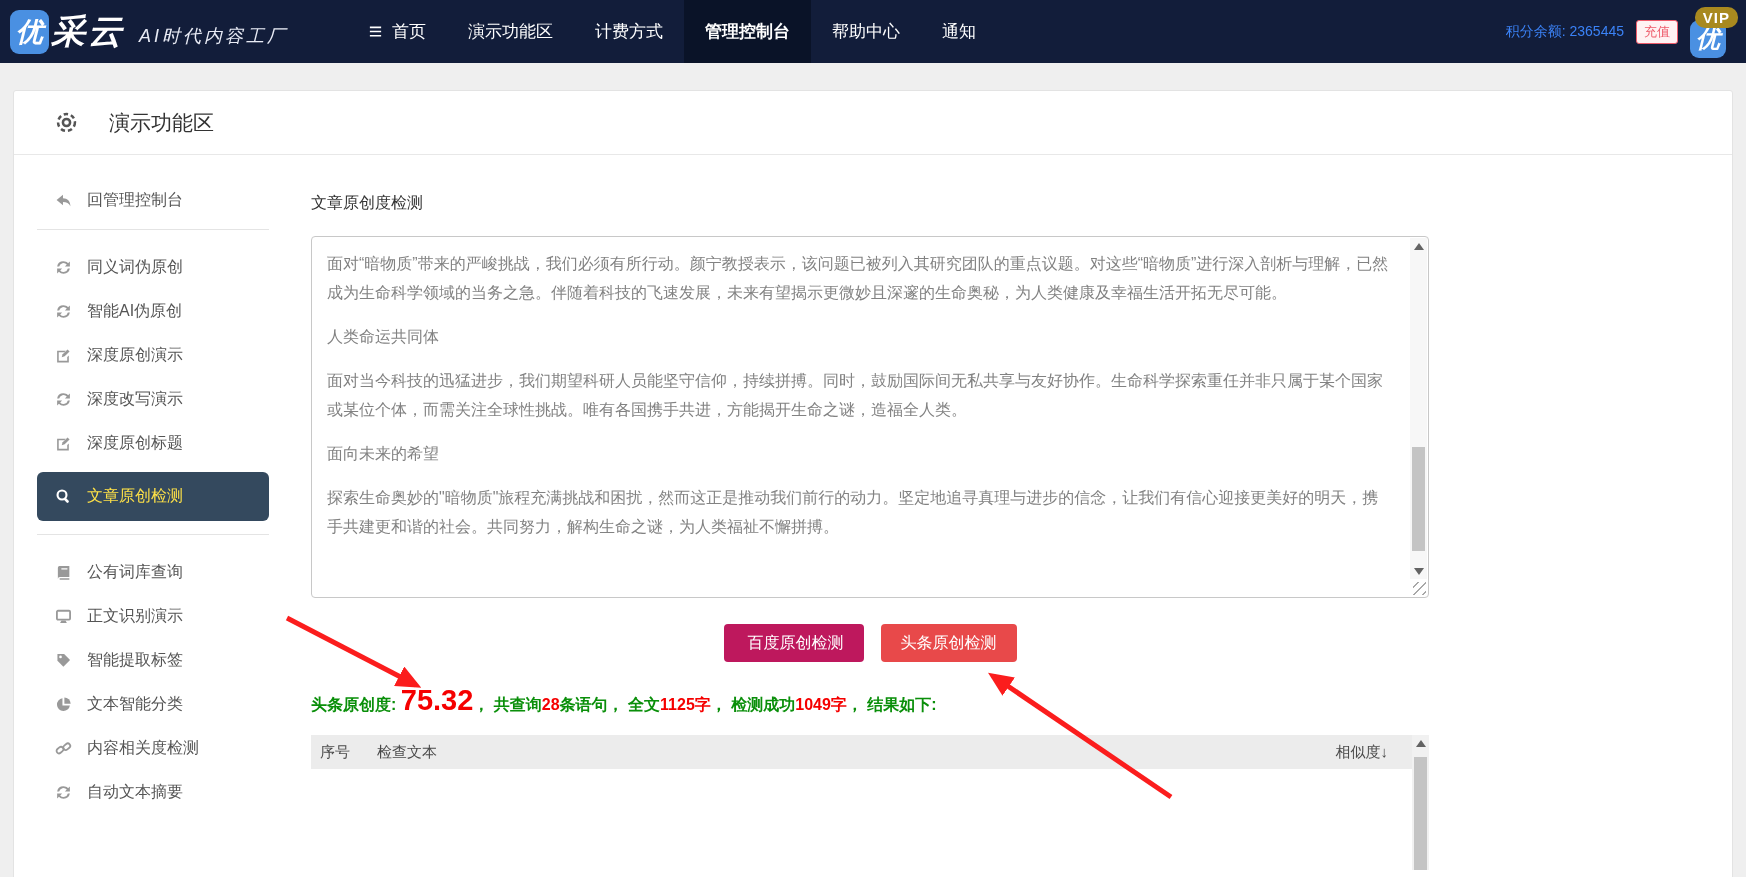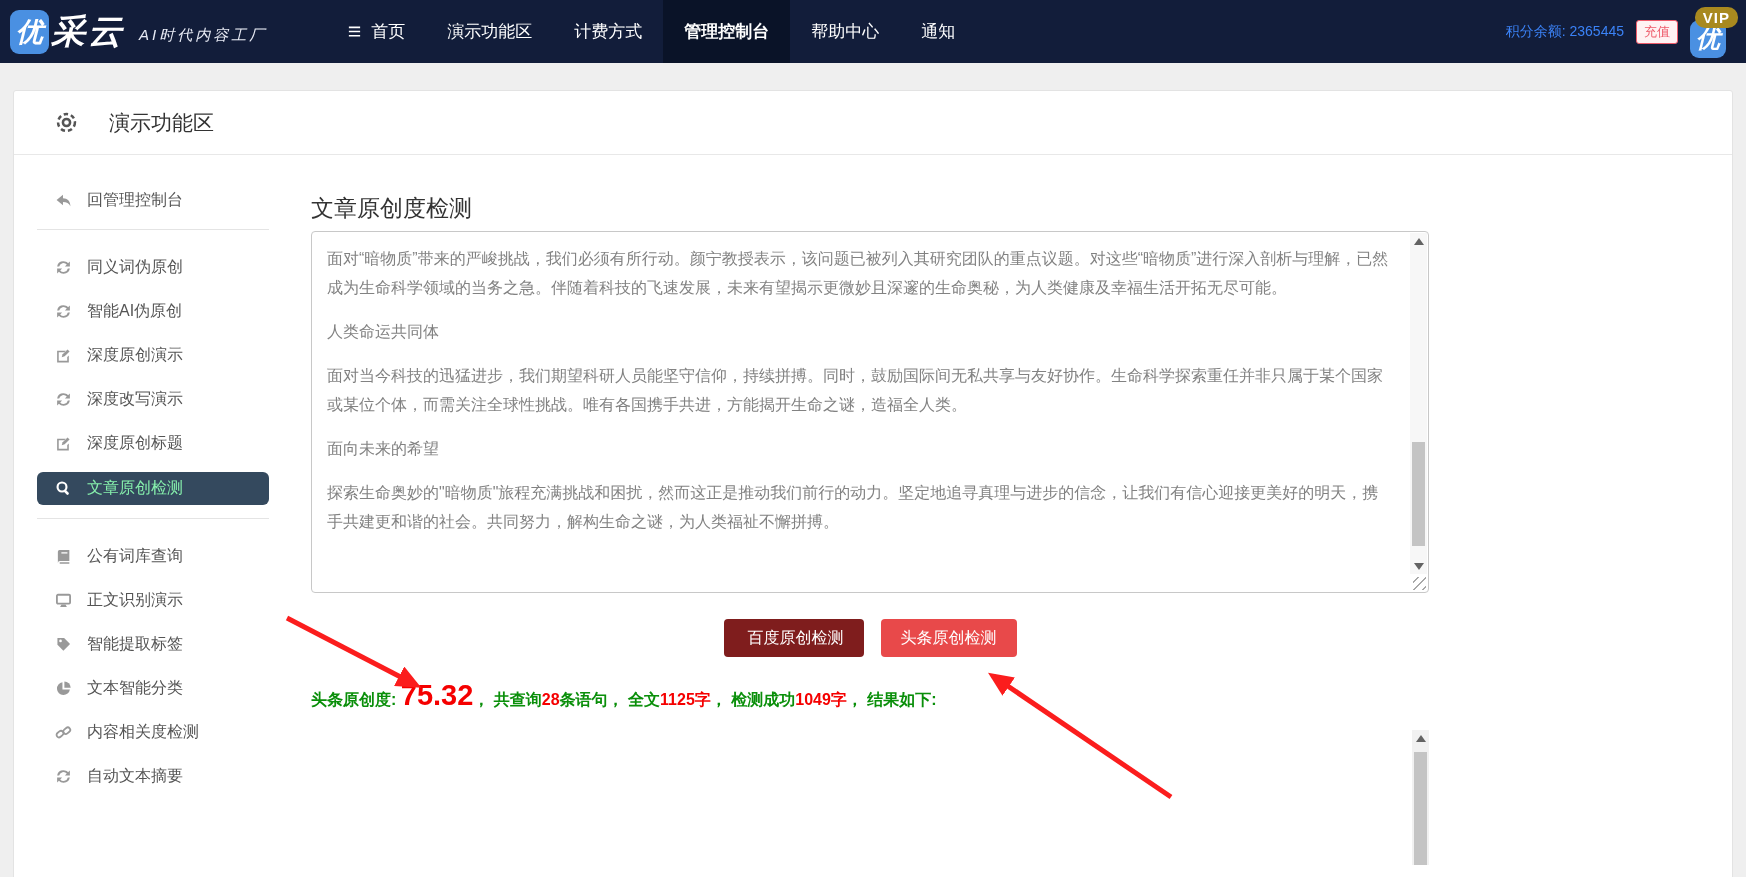--- a/index.html
+++ b/index.html
@@ -7,21 +7,21 @@
               font-family:"Liberation Sans","DejaVu Sans",sans-serif; }
 
   
   .navbar { height:63px; background:#121d3a; display:flex; align-items:center; color:#fff; }
   .brand { display:flex; align-items:center; padding-left:10px; }
   .brand-avatar { width:39px; height:44px; background:#4a90e2; border-radius:9px; color:#fff;
                   font-family:"DejaVu Serif",serif; font-style:italic; font-weight:bold;
                   font-size:27px; display:flex; align-items:center; justify-content:center; }
   .brand-name { font-family:"DejaVu Serif",serif; font-style:italic; font-weight:bold;
                 font-size:34px; letter-spacing:3px; margin-left:2px; }
-  .brand-tag { font-size:15px; font-style:italic; letter-spacing:3px; color:#e8ebf5; margin:8px 0 0 14px; }
+  .brand-tag { font-size:18px; font-style:italic; letter-spacing:3px; color:#e8ebf5; margin:8px 0 0 14px; }
   .nav-menu { display:flex; align-items:stretch; height:63px; margin-left:58px; }
   .nav-item { display:flex; align-items:center; gap:8px; padding:0 21px; font-size:17px;
               color:#fff; cursor:pointer; }
   .nav-item.active { background:#0a1328; font-weight:bold; }
   .nav-right { margin-left:auto; display:flex; align-items:center; gap:12px; padding-right:16px; }
   .balance { font-size:14px; color:#3b82f6; }
   .recharge { font-size:13px; color:#ee5a6a; background:#fff2f3; border:1px solid #ee5a6a;
               border-radius:3px; padding:2px 7px; cursor:pointer; }
   .avatar-wrap { position:relative; width:40px; height:63px; }
   .user-avatar { position:absolute; left:0; bottom:5px; width:36px; height:38px; background:#4a90e2;
@@ -39,27 +39,27 @@
   .card-header .gear { color:#555; display:flex; }
   .card-title { font-size:21px; color:#333; }
 
   .card-body { display:flex; }
 
   
   .sidebar { width:255px; padding:30px 0 0 23px; flex:none; }
   .side-item { width:232px; height:31px; display:flex; align-items:center; padding-left:18px;
                border-radius:6px; margin-bottom:13px; cursor:pointer; color:#555; font-size:16px; }
   .side-item .ic { width:17px; height:17px; color:#999; margin-right:15px; flex:none; display:flex; }
-  .side-item.active { background:#34495e; color:#86efac; height:33px; }
+  .side-item.active { background:#34495e; color:#fde047; height:49px; }
   .side-item.active .ic { color:#fff; }
   .side-divider { width:232px; border:none; border-top:1px solid #e4e4e4; margin:12px 0 22px 0; }
 
   
   .main { flex:1; padding:38px 0 0 42px; }
-  .main-title { font-size:23px; font-weight:normal; color:#333; margin-bottom:7px;font-family:Liberation Serif, serif; }
+  .main-title { font-size:16px; font-weight:normal; color:#333; margin-bottom:22px;font-family:Liberation Serif, serif; }
 
   .textarea-box { position:relative; width:1118px; height:362px; border:1px solid #c8c8c8;
                   border-radius:4px; background:#fff; }
   .ta-text { position:absolute; left:1px; top:1px; right:20px; bottom:1px; padding:11px 4px 10px 14px;
              font-size:16px; line-height:29px; color:#828282; overflow:hidden; cursor:text; }
   .ta-text p { margin:0 11px 15px 0; }
   .ta-scroll { position:absolute; top:1px; right:1px; bottom:18px; width:17px; background:#f7f7f7; }
   .sb-btn { position:absolute; left:0; width:17px; height:16px; display:flex; align-items:center;
             justify-content:center; cursor:pointer; }
   .sb-up { top:0; } .sb-down { bottom:0; }
@@ -67,21 +67,21 @@
             border-bottom:7px solid #636363; }
   .tri-down { width:0; height:0; border-left:5px solid transparent; border-right:5px solid transparent;
               border-top:7px solid #636363; }
   .ta-thumb { position:absolute; left:2px; width:13px; top:209px; height:104px; background:#c4c4c4; cursor:grab; }
   .ta-grip { position:absolute; right:2px; bottom:2px; width:13px; height:13px; cursor:nwse-resize;
              background:repeating-linear-gradient(135deg, transparent 0 3px, #a8a8a8 3px 4.5px, transparent 4.5px 6px); }
 
   .actions { width:1118px; margin-top:26px; display:flex; justify-content:center; gap:17px; }
   .btn { height:38px; border:none; border-radius:4px; color:#fff; font-size:16px; padding:0 20px;
          cursor:pointer; font-family:inherit; }
-  .btn-blue { background:#7f1d1d;padding-left:24px; }
+  .btn-blue { background:#be185d;padding-left:24px; }
   .btn-red  { background:#e8494a; }
 
   .result { margin-top:22px; font-weight:bold; font-size:16px; }
   .result .g { color:#0a8f0a; }
   .result .r { color:#f50000; }
   .result .score { color:#f50000; font-size:29px; }
 
   .result-table { position:relative; width:1118px; margin-top:18px; }
   .thead { height:34px; background:#ececec; display:flex; align-items:center; font-size:15px;
            color:#4a4a4a; padding-right:17px; }
@@ -336,20 +336,25 @@
       <div class="actions">
         <button class="btn btn-blue">百度原创检测</button>
         <button class="btn btn-red">头条原创检测</button>
       </div>
 
       <div class="result">
         <span class="g">头条原创度: </span><span class="score">75.32</span><span class="g">， 共查询</span><span class="r">28</span><span class="g">条语句， 全文</span><span class="r">1125字</span><span class="g">， 检测成功</span><span class="r">1049字</span><span class="g">， 结果如下:</span>
       </div>
 
       <div class="result-table">
+        <div class="thead">
+          <div class="th-index">序号</div>
+          <div class="th-text">检查文本</div>
+          <div class="th-sim">相似度↓</div>
+        </div>
         <div class="tbody"></div>
         <div class="tbl-scroll">
           <div class="sb-btn sb-up">
               <span class="tri-up"></span>
             </div>
           <div class="tbl-thumb"></div>
         </div>
       </div>
     </main>
   </div>

